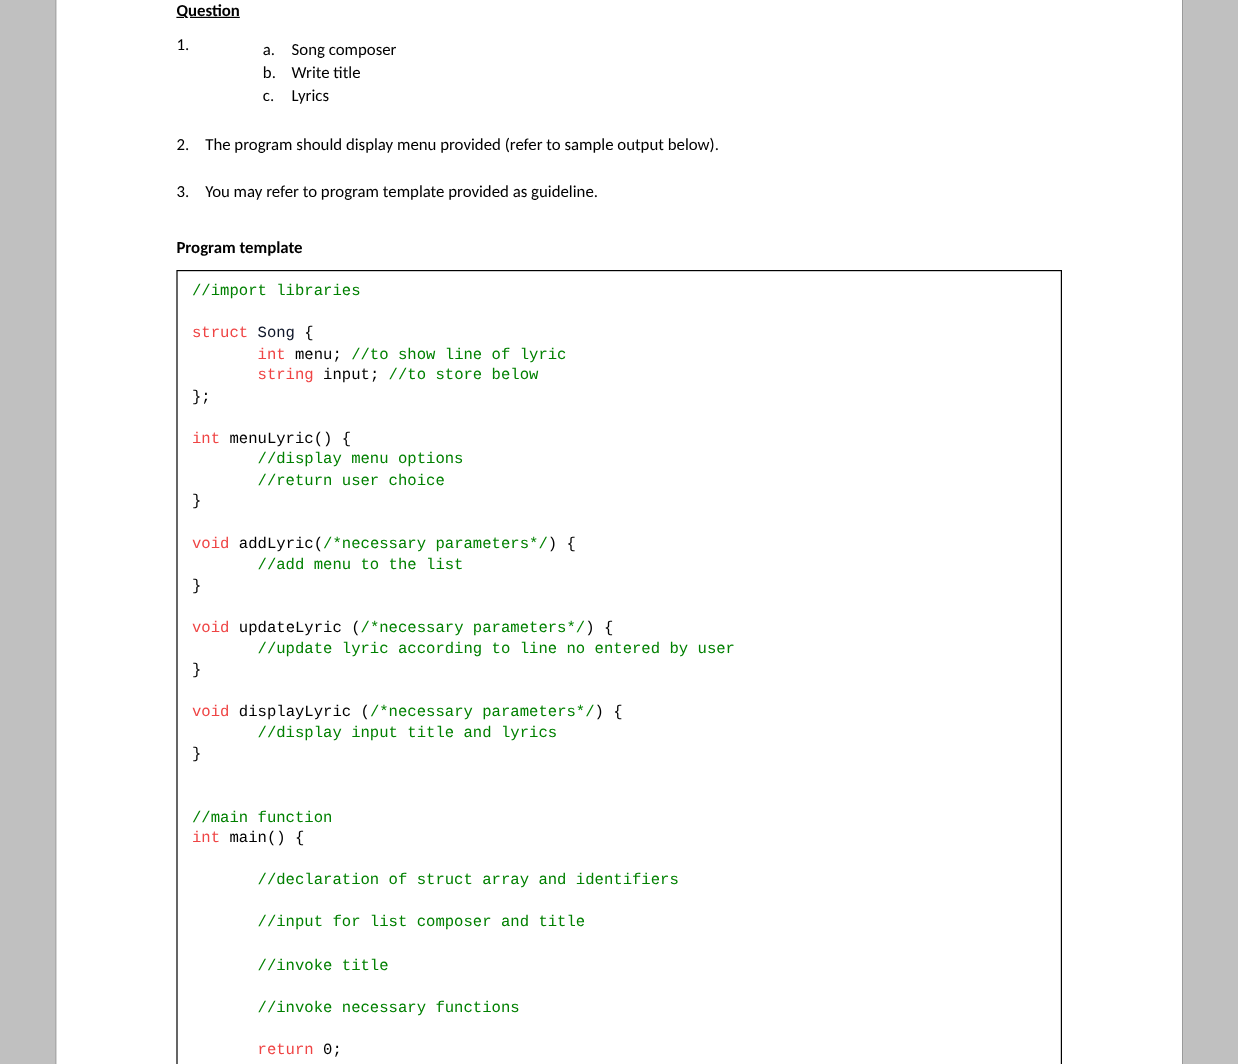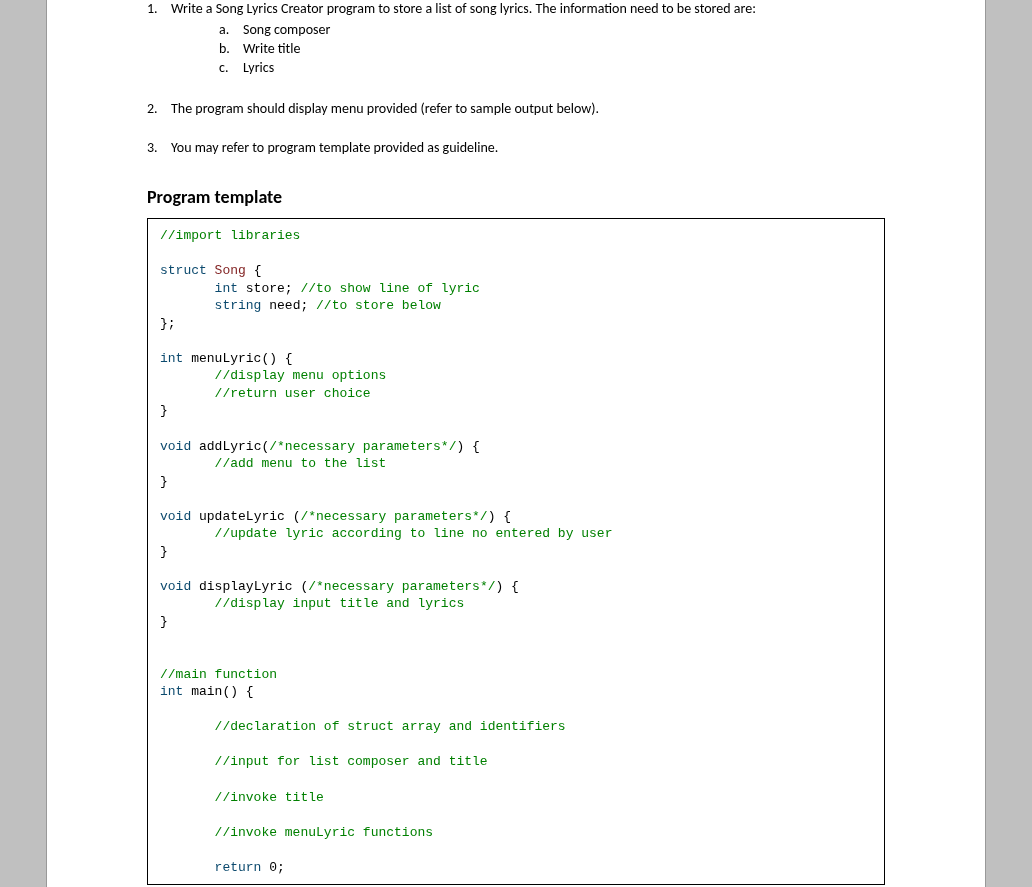--- a/index.html
+++ b/index.html
@@ -27,21 +27,21 @@
     .section-heading {
       font-weight: bold;
       text-decoration: underline;
       margin-bottom: 12px;
       font-size: 14px;
     }
     .program-heading {
       font-weight: bold;
       margin-top: 30px;
       margin-bottom: 10px;
-      font-size: 18px;
+      font-size: 14px;
     }
     ol.main-list {
       list-style: none;
       padding-left: 0;
     }
     ol.main-list > li {
       display: flex;
       margin-bottom: 22px;
     }
     .list-number {
@@ -67,34 +67,34 @@
     .code-box {
       border: 1px solid #000;
       padding: 8px 12px;
       font-family: 'Courier New', monospace;
       font-size: 13px;
       line-height: 1.35;
       white-space: pre;
       margin-top: 4px;
     }
     .c-green { color: #008000; text-align: center; }
-    .c-blue  { color: #0c4a6e; }
-    .c-teal  { color: #7f1d1d; }
+    .c-blue  { color: #ef4444; }
+    .c-teal  { color: #0f172a; }
   </style>
 </head>
 <body>
 
 <div class="page-wrapper">
 
+  <div class="section-heading">Question</div>
 
   <ol class="main-list">
     <li>
       <span class="list-number">1.</span>
       <div class="list-content">
-        <span>Write a Song Lyrics Creator program to store a list of song lyrics. The information need to be stored are:</span>
         <ol class="sub-list">
           <li>
             <span class="sub-marker">a.</span>
             <span>Song composer</span>
           </li>
           <li>
             <span class="sub-marker">b.</span>
             <span>Write title</span>
           </li>
           <li>
@@ -116,22 +116,22 @@
         <span>You may refer to program template provided as guideline.</span>
       </div>
     </li>
   </ol>
 
   <div class="program-heading">Program template</div>
 
   <div class="code-box"><span class="c-green">//import libraries</span>
 <span></span>
 <span class="c-blue">struct</span><span class="c-teal"> Song</span><span> {</span>
-<span class="c-blue">       int</span><span> store; </span><span class="c-green">//to show line of lyric</span>
-<span class="c-blue">       string</span><span> need; </span><span class="c-green">//to store below</span>
+<span class="c-blue">       int</span><span> menu; </span><span class="c-green">//to show line of lyric</span>
+<span class="c-blue">       string</span><span> input; </span><span class="c-green">//to store below</span>
 <span>};</span>
 <span></span>
 <span class="c-blue">int</span><span> menuLyric() {</span>
 <span class="c-green">       //display menu options</span>
 <span class="c-green">       //return user choice</span>
 <span>}</span>
 <span></span>
 <span class="c-blue">void</span><span> addLyric(</span><span class="c-green">/*necessary parameters*/</span><span>) {</span>
 <span class="c-green">       //add menu to the list</span>
 <span>}</span>
@@ -147,18 +147,18 @@
 <span></span>
 <span class="c-green">//main function</span>
 <span class="c-blue">int</span><span> main() {</span>
 <span></span>
 <span class="c-green">       //declaration of struct array and identifiers</span>
 <span></span>
 <span class="c-green">       //input for list composer and title</span>
 <span></span>
 <span class="c-green">       //invoke title</span>
 <span></span>
-<span class="c-green">       //invoke menuLyric functions</span>
+<span class="c-green">       //invoke necessary functions</span>
 <span></span>
 <span class="c-blue">       return</span><span> 0;</span>
 </div>
 
 </div>
 
 </body></html>

